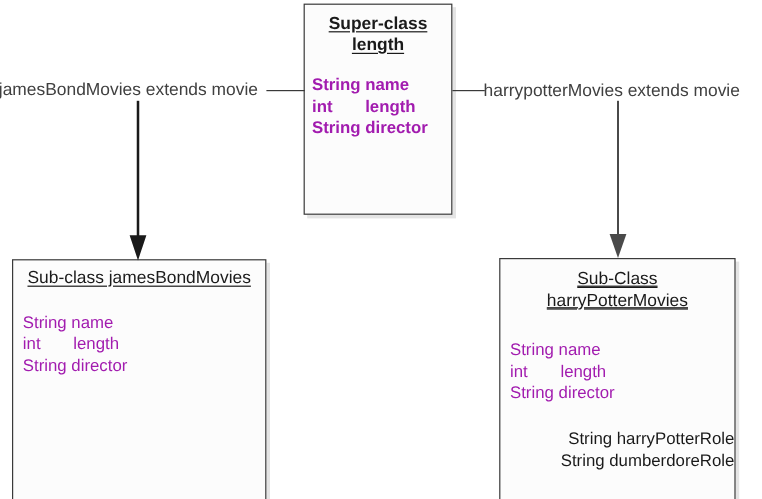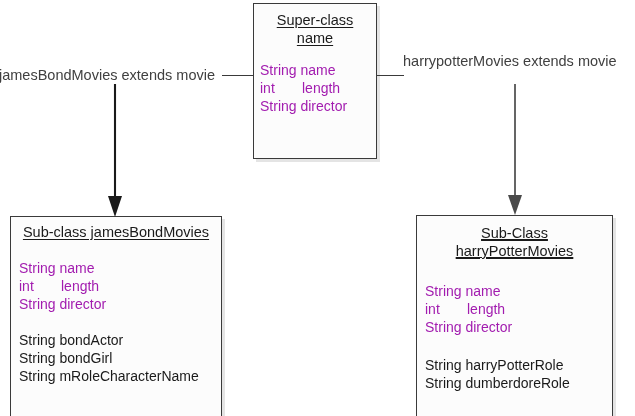--- a/index.html
+++ b/index.html
@@ -43,21 +43,22 @@
     white-space: pre;
   }
   .attr-inherited { color: #a21caf; }
   .attr-own { color: #1a1a1a; }
 
   
   #super-class-box {
     left: 253px;
     top: 3px;
     width: 124px;
-    height: 156px;
+    height: 176px;
+    font-weight: bold;
   }
   #super-class-box .box-title {
     margin-top: 7px;
   }
   #super-class-box .attr-list {
     margin-top: 14px;
     padding-left: 6px;
   }
 
   
@@ -93,21 +94,21 @@
 
   
   .edge-label {
     position: absolute;
     font-size: 14.5px;
     line-height: 18px;
     white-space: nowrap;
     color: #404040;
   }
   #edge-label-left  { left: -1px;  top: 66px; }
-  #edge-label-right { left: 403px; top: 52px; }
+  #edge-label-right { left: 403px; top: 67px; }
 
   
   .h-line {
     position: absolute;
     height: 0;
     border-top: 1.4px solid #3a3a3a;
   }
   #connector-left-h  { left: 222px; top: 75px; width: 32px; }
   #connector-right-h { left: 377px; top: 75px; width: 27px; }
 
@@ -117,48 +118,45 @@
   }
   #arrow-left  { left: 100px; top: 84px; }
   #arrow-right { left: 500px; top: 84px; }
 </style>
 </head>
 <body>
 
 <div class="class-box" id="super-class-box">
   <div class="box-title">
     <span>Super-class</span><br>
-    <span>name</span>
+    <span>length</span>
   </div>
   <div class="attr-list attr-inherited">String name
 int       length
 String director</div>
 </div>
 
 <div class="class-box" id="sub-class-bond-box">
   <div class="box-title">
     <span>Sub-class jamesBondMovies</span>
   </div>
   <div class="attr-list attr-inherited">String name
 int       length
 String director</div>
-  <div class="attr-list attr-own" style="margin-top:18px; padding-left:8px;">String bondActor
-String bondGirl
-String mRoleCharacterName</div>
 </div>
 
 <div class="class-box" id="sub-class-potter-box">
   <div class="box-title">
     <span>Sub-Class</span><br>
     <span>harryPotterMovies</span>
   </div>
   <div class="attr-list attr-inherited">String name
 int       length
 String director</div>
-  <div class="attr-list attr-own" style="margin-top:20px; padding-left:8px;">String harryPotterRole
+  <div class="attr-list attr-own" style="margin-top:20px; padding-left:8px;text-align:right;">String harryPotterRole
 String dumberdoreRole</div>
 </div>
 
 <div class="edge-label" id="edge-label-left">jamesBondMovies extends movie</div>
 
 <div class="edge-label" id="edge-label-right">harrypotterMovies extends movie</div>
 
 <div class="h-line" id="connector-left-h"></div>
 <div class="h-line" id="connector-right-h"></div>
 

